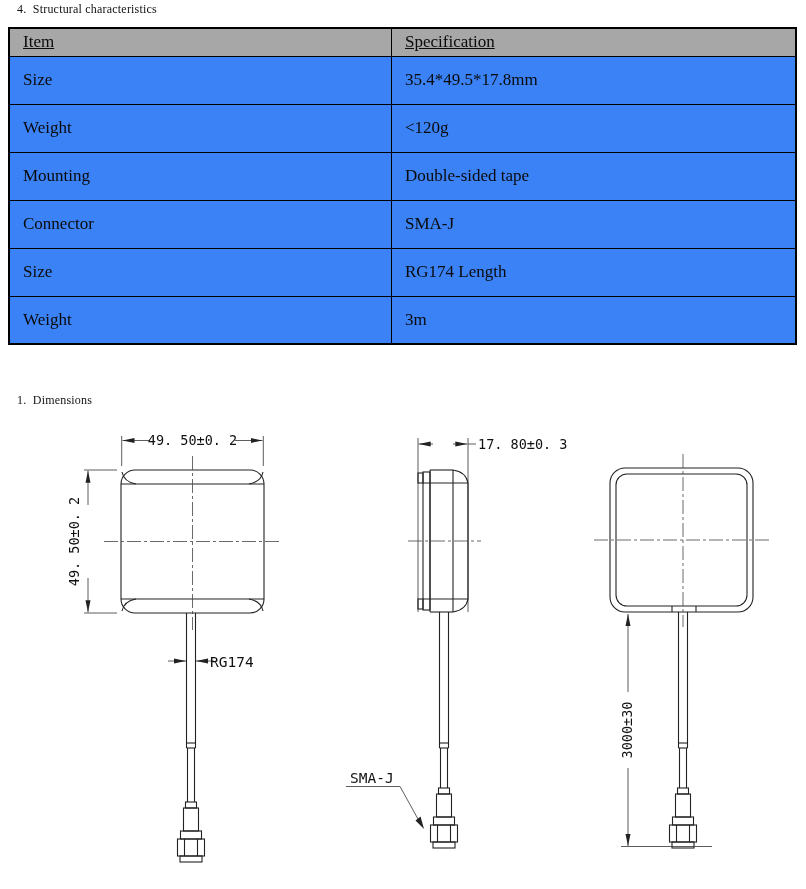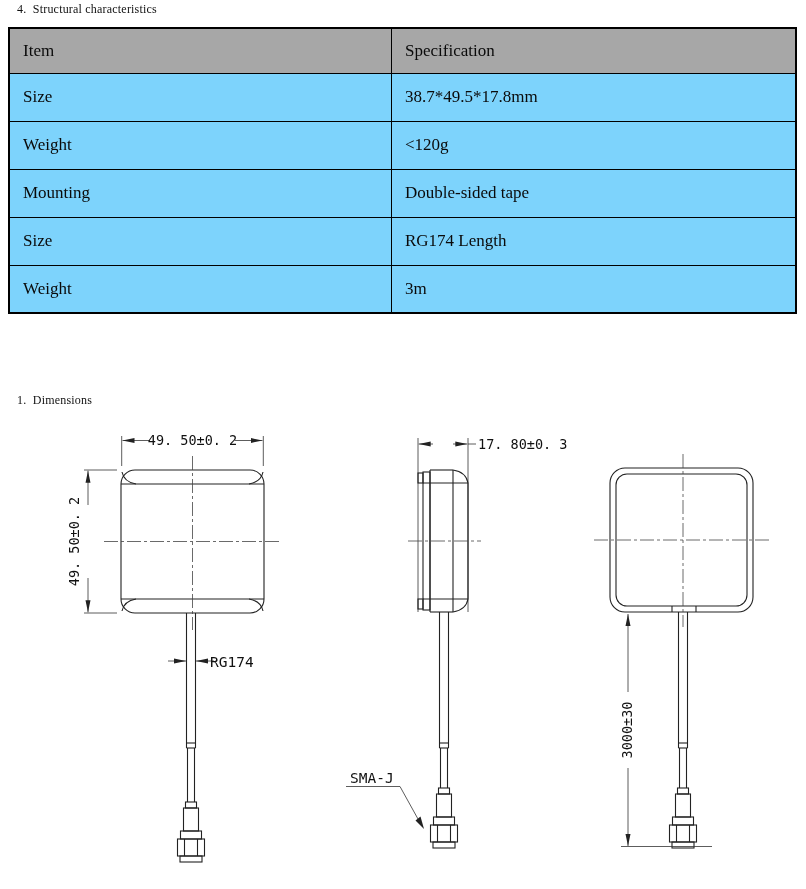--- a/index.html
+++ b/index.html
@@ -17,23 +17,23 @@
     position:absolute;left:8px;top:27px;width:789px;
     border-collapse:collapse;table-layout:fixed;
     font-family:"Liberation Serif", serif;font-size:17px;color:#0a0a0a;
   }
   #spec-table td{
     border:1px solid #000;padding:0 0 0 13px;vertical-align:middle;
   }
   #spec-table{border:2px solid #000;}
   #spec-table .col-item{width:368px;}
   #spec-table tr{height:48px;}
-  #spec-table tr.hdr{height:45px;}
+  #spec-table tr.hdr{height:28px;text-decoration:underline;}
   #spec-table tr.hdr td{background:#a7a7a7;}
-  #spec-table tr.data td{background:#7dd3fc;}
+  #spec-table tr.data td{background:#3b82f6;}
   #drawing{position:absolute;left:0;top:430px;}
   .ln{stroke:#222;stroke-width:1.1;fill:none;}
   .thin{stroke:#333;stroke-width:0.8;fill:none;}
   .cl{stroke:#444;stroke-width:0.8;fill:none;stroke-dasharray:14 3 3 3;}
   .dimtxt{
     font-family:"DejaVu Sans Mono", monospace;font-size:13.5px;fill:#111;
   }
   .lbltxt{
     font-family:"DejaVu Sans Mono", monospace;font-size:14.5px;fill:#111;
   }
@@ -46,29 +46,33 @@
   <div id="heading4" class="heading">4.  Structural characteristics</div>
 
   <table id="spec-table">
     <tbody>
       <tr class="hdr">
         <td class="col-item">Item</td>
         <td>Specification</td>
       </tr>
       <tr class="data">
         <td class="col-item">Size</td>
-        <td>38.7*49.5*17.8mm</td>
+        <td>35.4*49.5*17.8mm</td>
       </tr>
       <tr class="data">
         <td class="col-item">Weight</td>
         <td>&lt;120g</td>
       </tr>
       <tr class="data">
         <td class="col-item">Mounting</td>
         <td>Double-sided tape</td>
+      </tr>
+      <tr class="data">
+        <td class="col-item">Connector</td>
+        <td>SMA-J</td>
       </tr>
       <tr class="data">
         <td class="col-item">Size</td>
         <td>RG174 Length</td>
       </tr>
       <tr class="data">
         <td class="col-item">Weight</td>
         <td>3m</td>
       </tr>
     </tbody>

